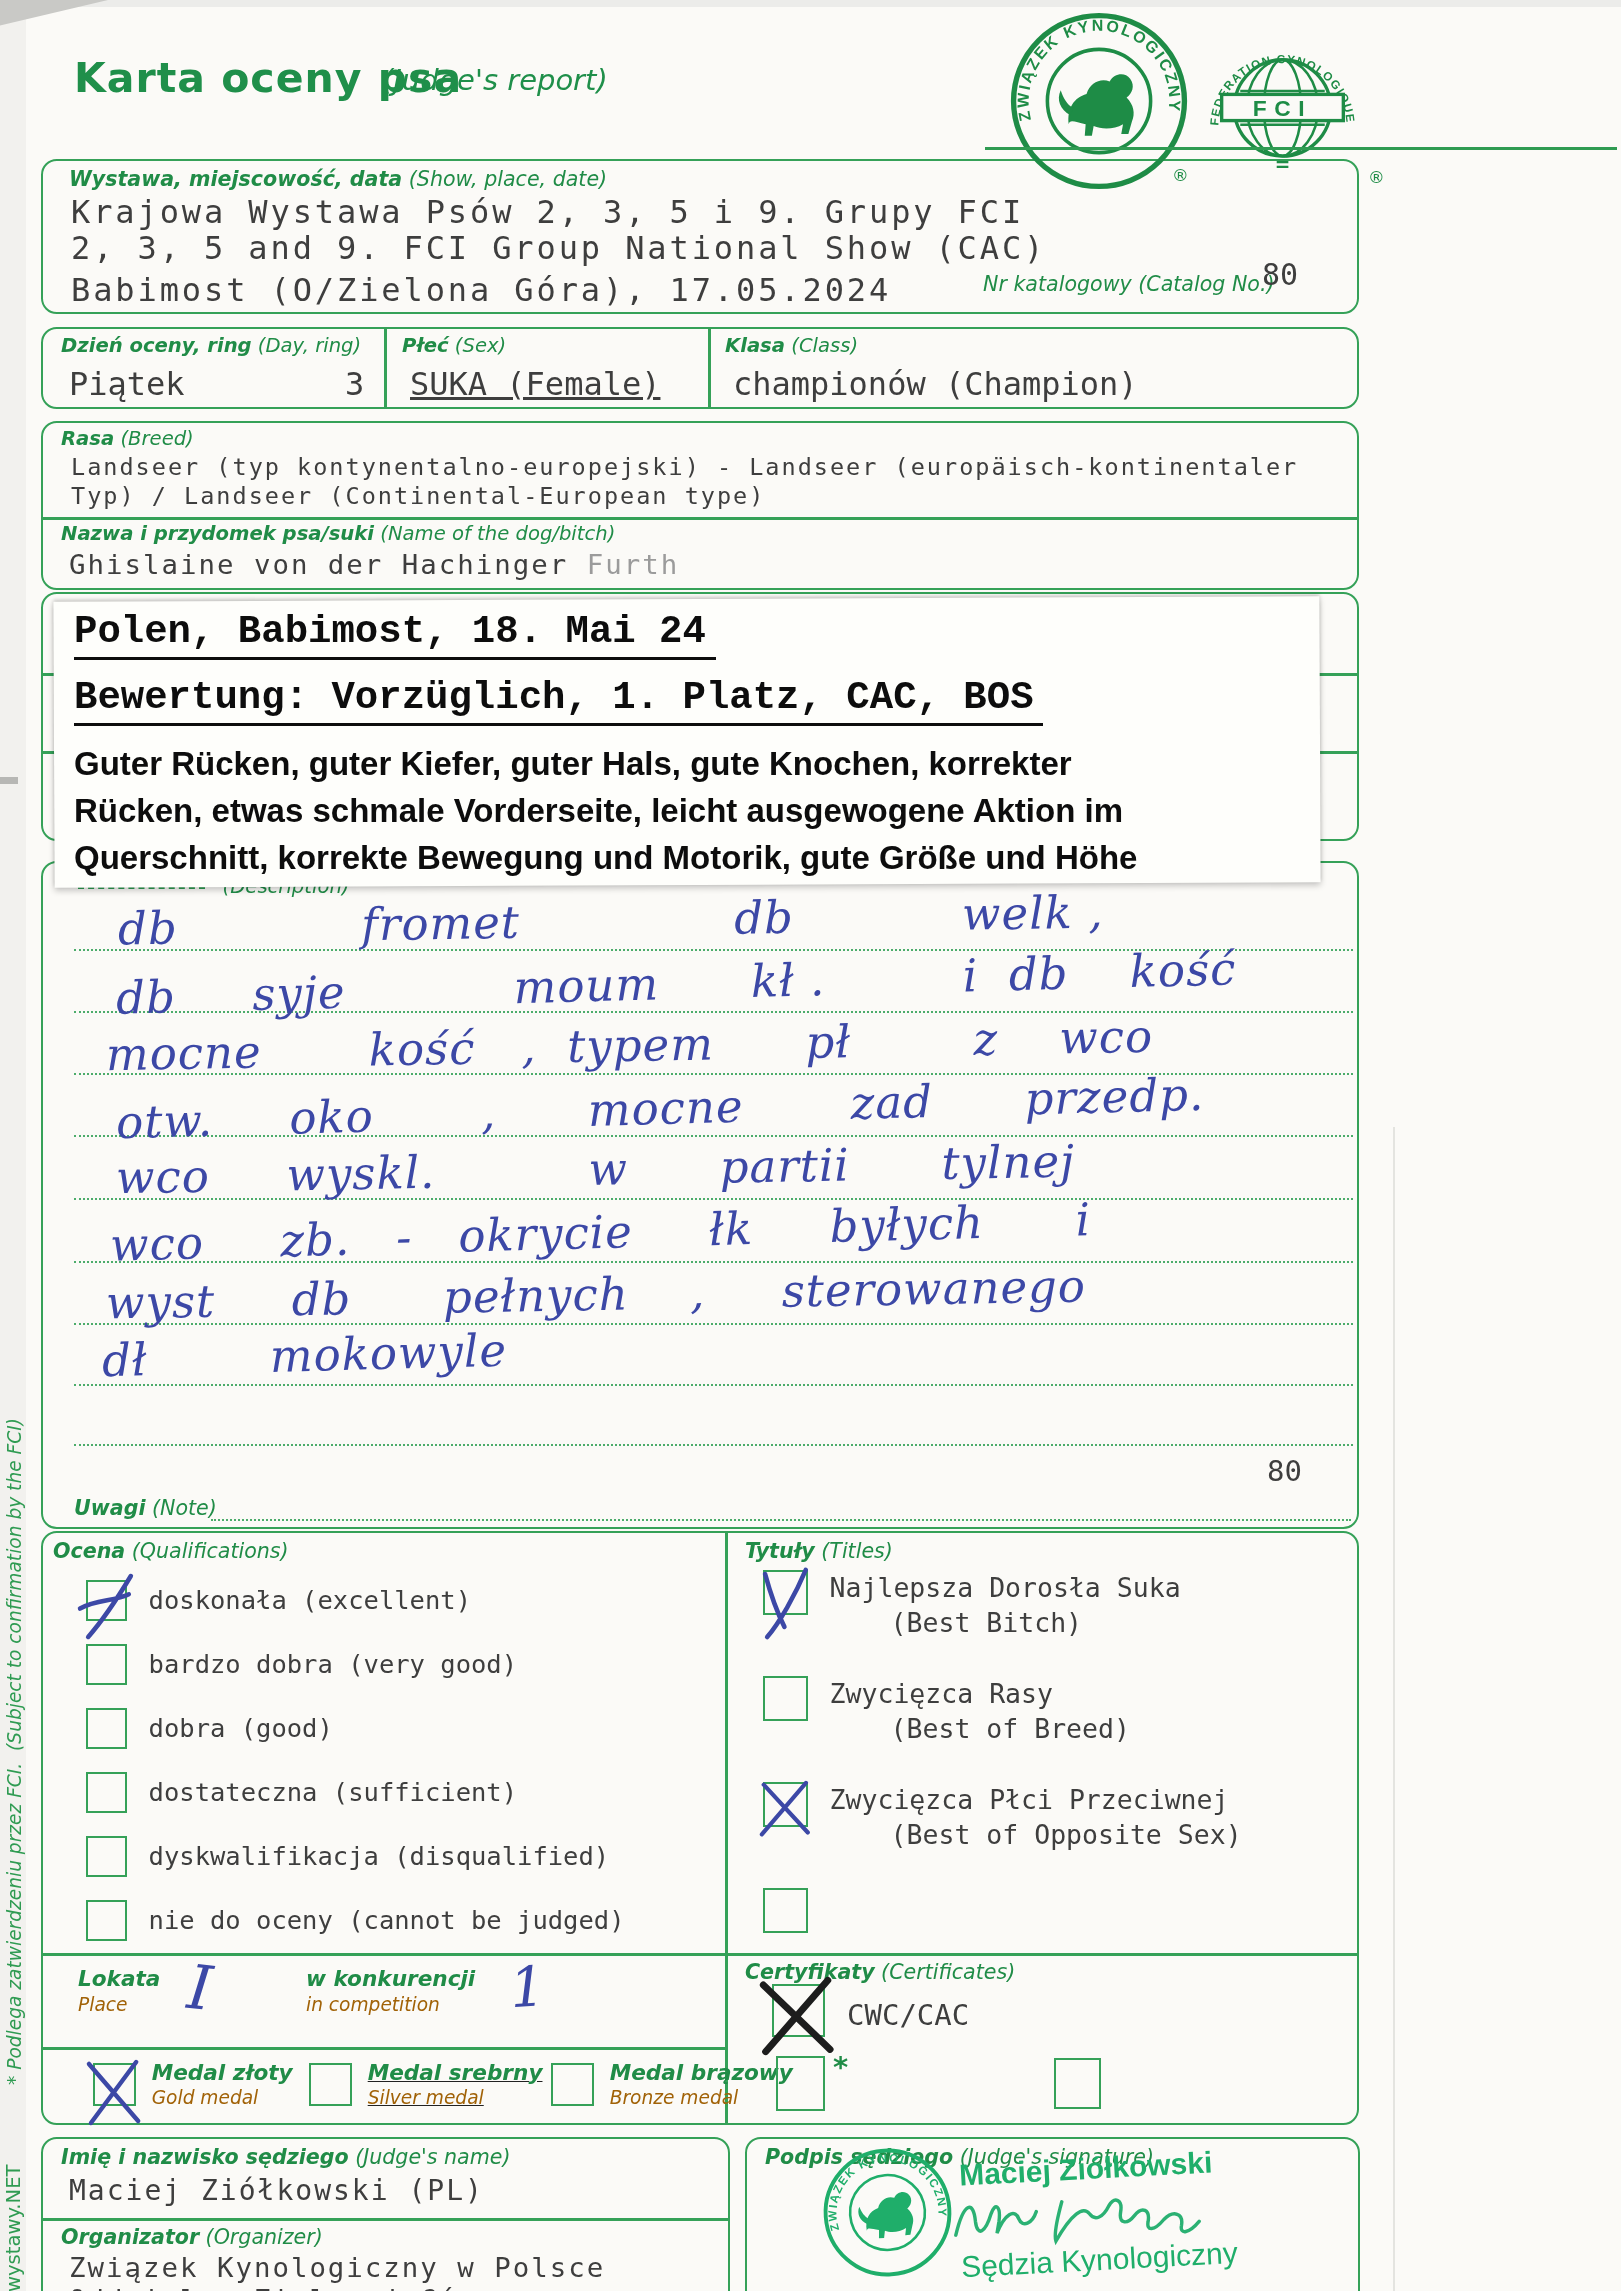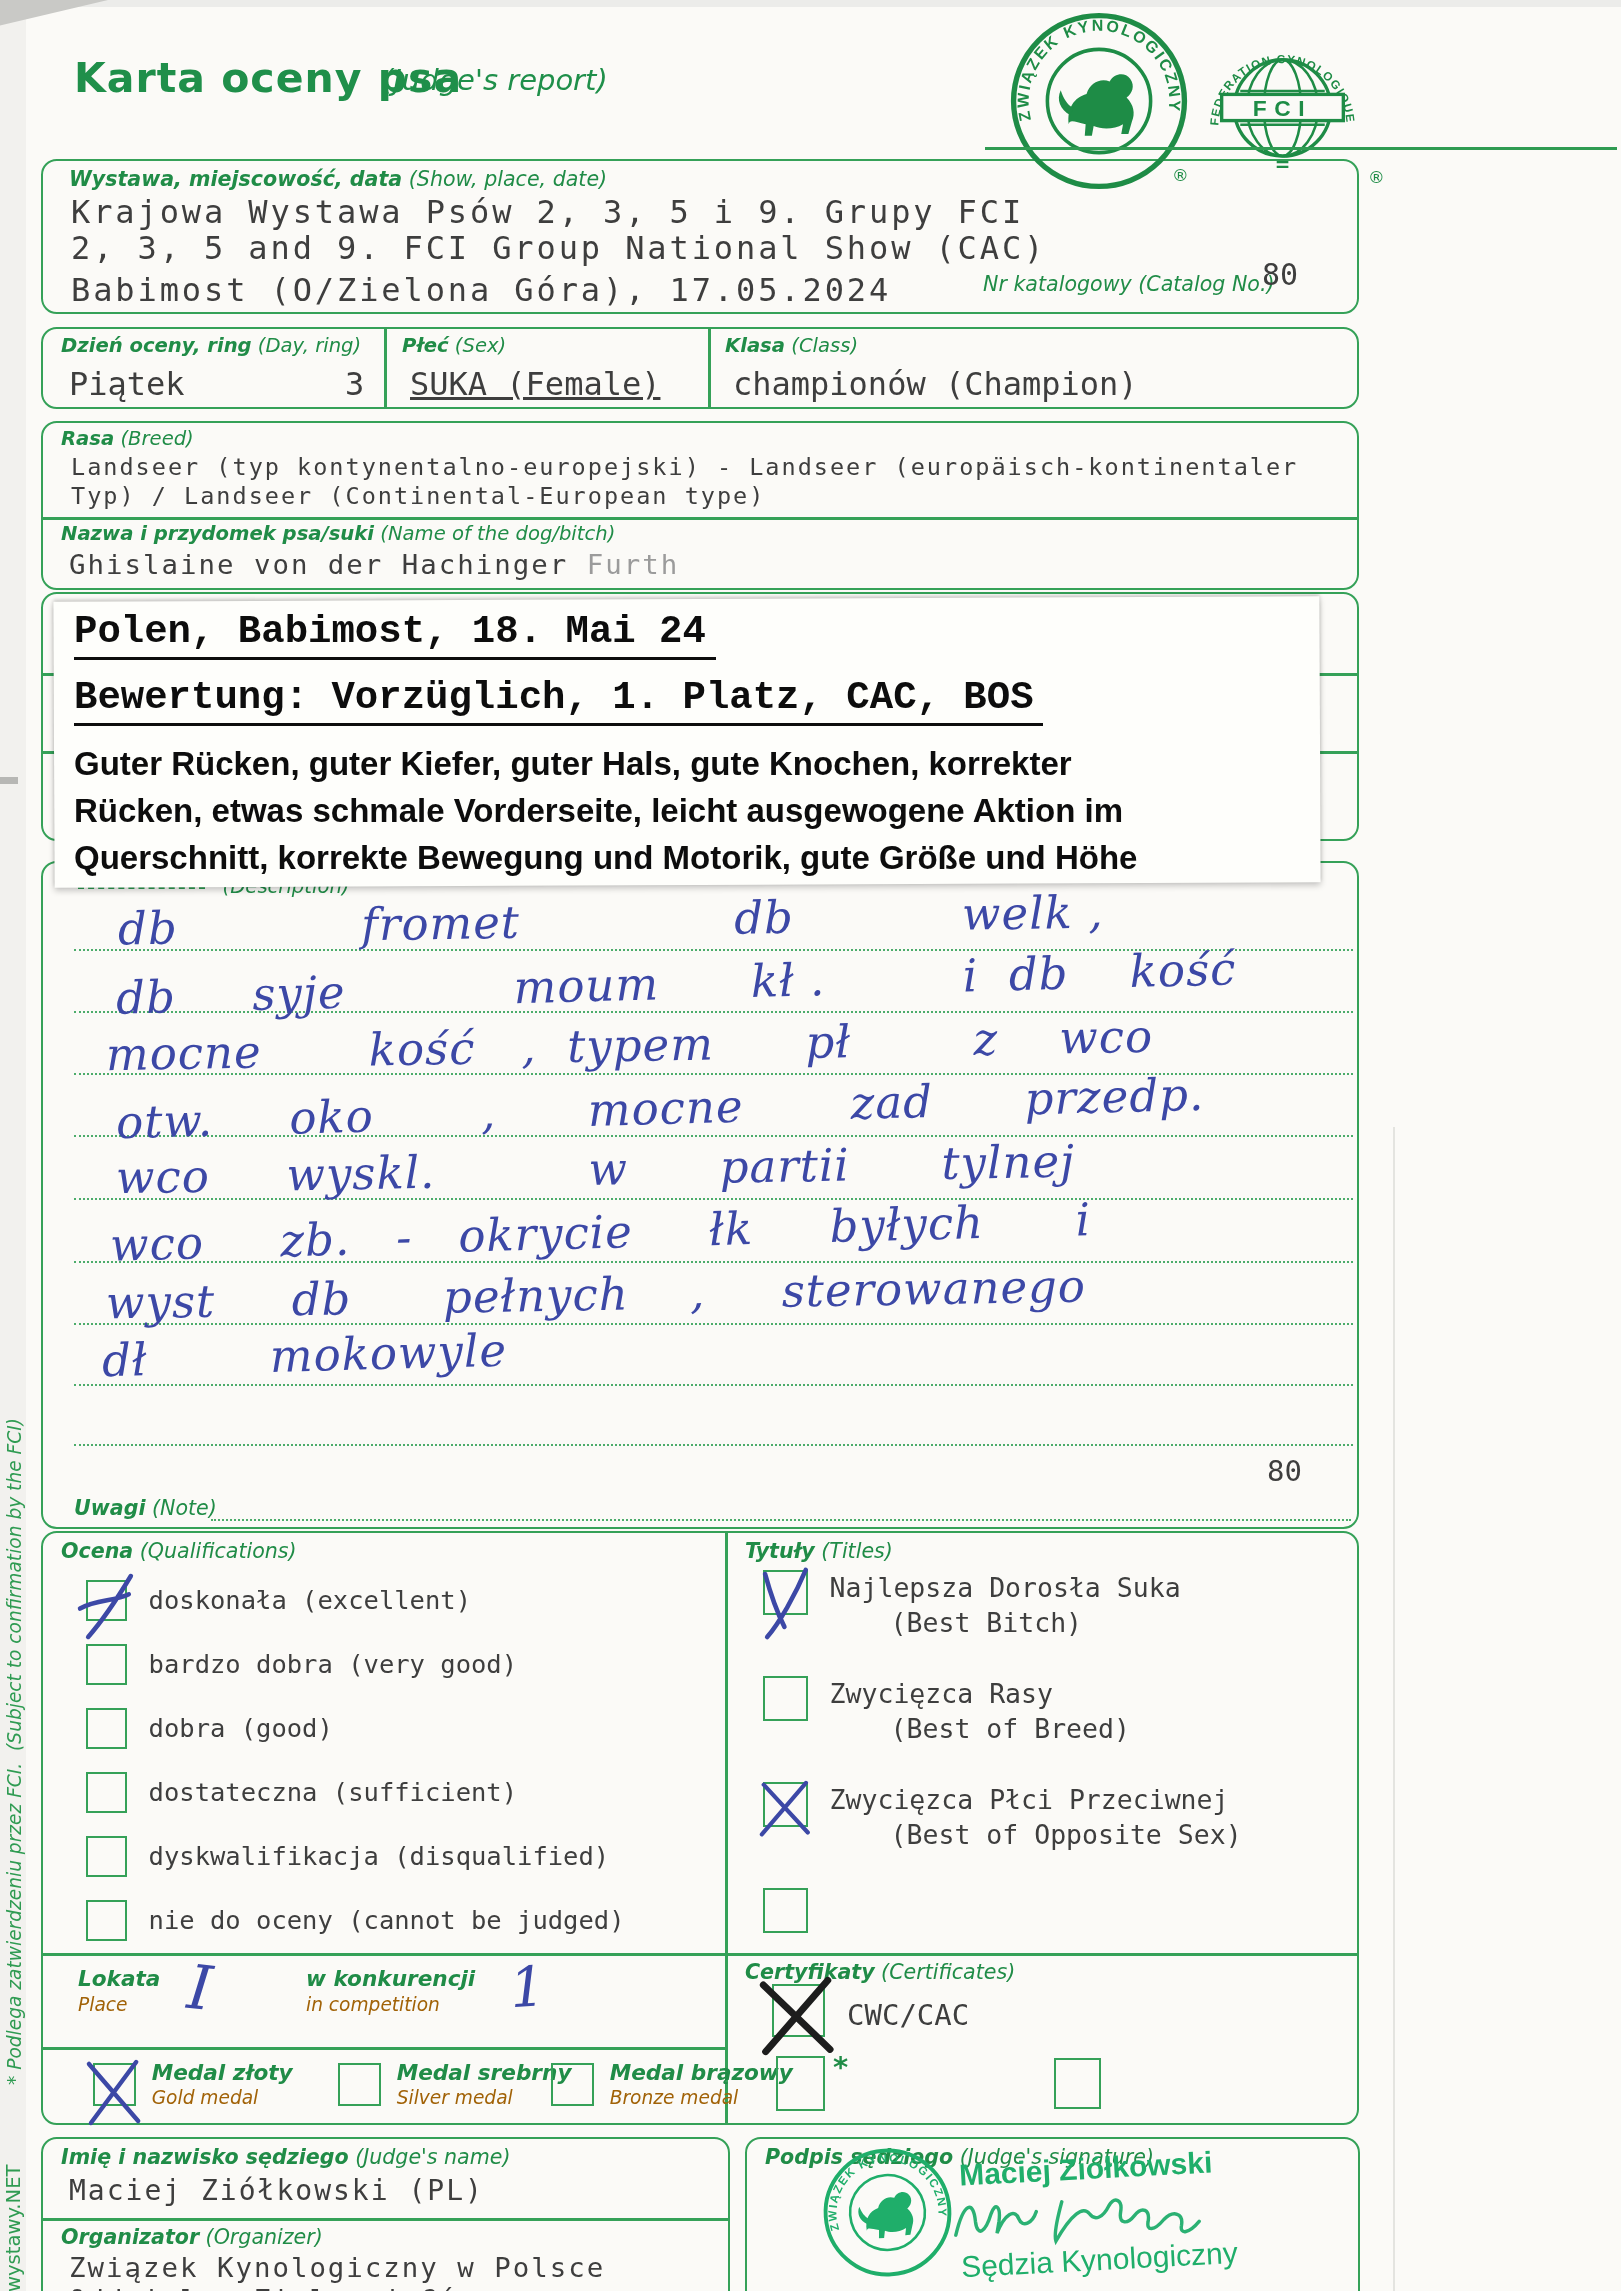--- a/index.html
+++ b/index.html
@@ -204,21 +204,21 @@
 
   <div class="mono" style="left:1267px;top:1454px;font-size:29px;">80</div>
   <div class="flabel" style="left:74px;top:1496px;font-size:20.6px;"><b>Uwagi</b><span> (Note)</span></div>
   <div class="dotline" style="left:211px;top:1519px;width:1140px;"></div>
 
   <div class="fbox" style="left:41px;top:1531px;width:1318px;height:594px;"></div>
   <div class="vdiv" style="left:725px;top:1531px;height:594px;"></div>
   <div class="hdiv" style="left:41px;top:1953px;width:1318px;"></div>
   <div class="hdiv" style="left:41px;top:2047px;width:684px;"></div>
 
-  <div class="flabel" style="left:61px;top:1539px;"><b>Ocena</b><span> (Qualifications)</span></div>
+  <div class="flabel" style="left:53px;top:1539px;"><b>Ocena</b><span> (Qualifications)</span></div>
   <div class="q-list">
     <div class="q-item">
       <span class="cb checked">
         <svg class="mark ink-blue" viewBox="0 0 62 66" style="left:-9.8px;top:-7.8px;width:63px;height:67px;">
             <path d="M52 2 C40 22 24 46 10 62 M2 34 C18 25 36 27 50 20"></path>
           </svg>
       </span>
       <span class="q-label">doskonała (excellent)</span>
     </div>
     <div class="q-item">
@@ -279,21 +279,21 @@
   <div class="hw-big" style="left:510px;top:1955px;font-size:55px;transform:rotate(-4deg);">1</div>
 
   <div class="medal" style="left:93px;top:2060px;">
     <span class="cb checked">
       <svg class="mark ink-blue" viewBox="0 0 62 66" style="left:-7.8px;top:-5.9px;width:61px;height:67px;">
           <path d="M2 4 L52 62 M50 2 L4 64"></path>
         </svg>
     </span>
     <span><span class="small-green-b">Medal złoty</span><br><span class="small-green">Gold medal</span></span>
   </div>
-  <div class="medal" style="left:338px;top:2060px;">
+  <div class="medal" style="left:309px;top:2060px;text-decoration:underline;">
     <span class="cb"></span>
     <span><span class="small-green-b">Medal srebrny</span><br><span class="small-green">Silver medal</span></span>
   </div>
   <div class="medal" style="left:551px;top:2060px;">
     <span class="cb"></span>
     <span><span class="small-green-b">Medal brązowy</span><br><span class="small-green">Bronze medal</span></span>
   </div>
 
   <div class="flabel" style="left:745px;top:1960px;"><b>Certyfikaty</b><span> (Certificates)</span></div>
   <span class="cb cert-cb checked" style="left:772px;top:1984px;width:53px;height:53px;">

